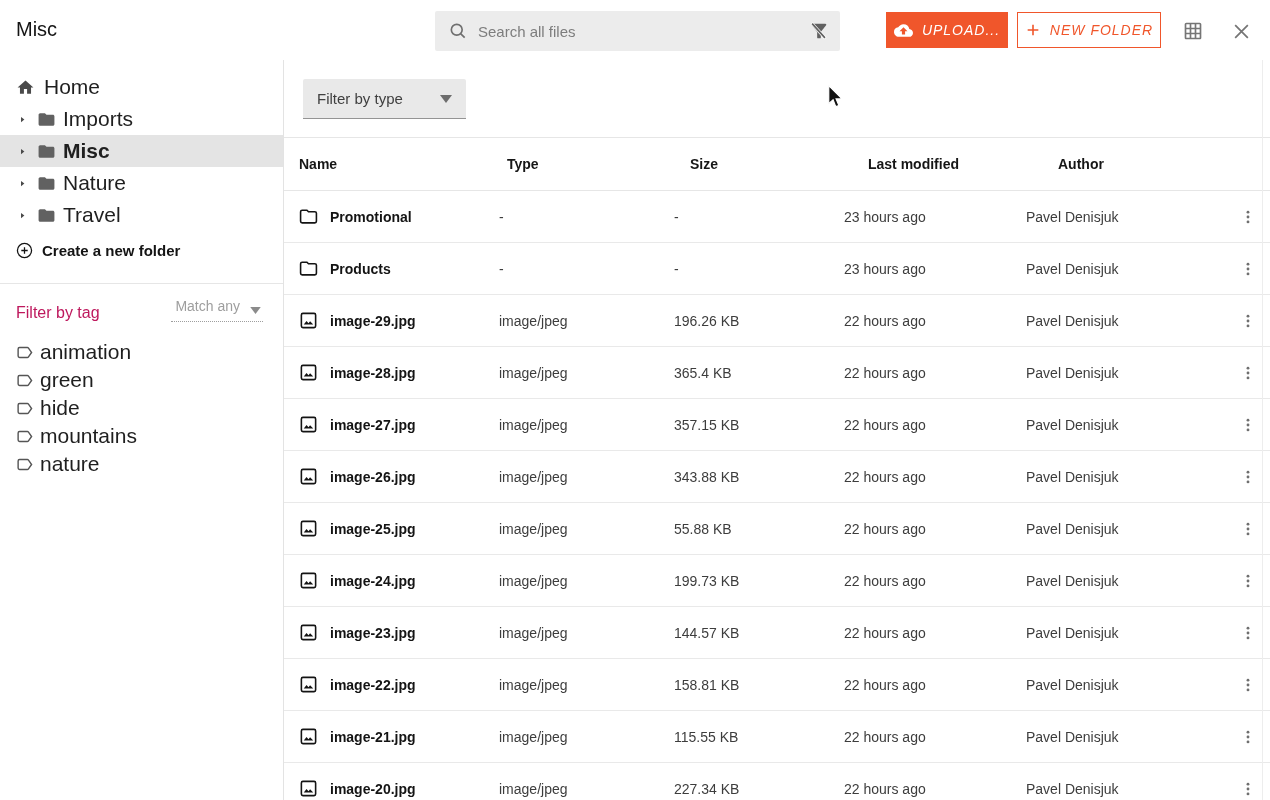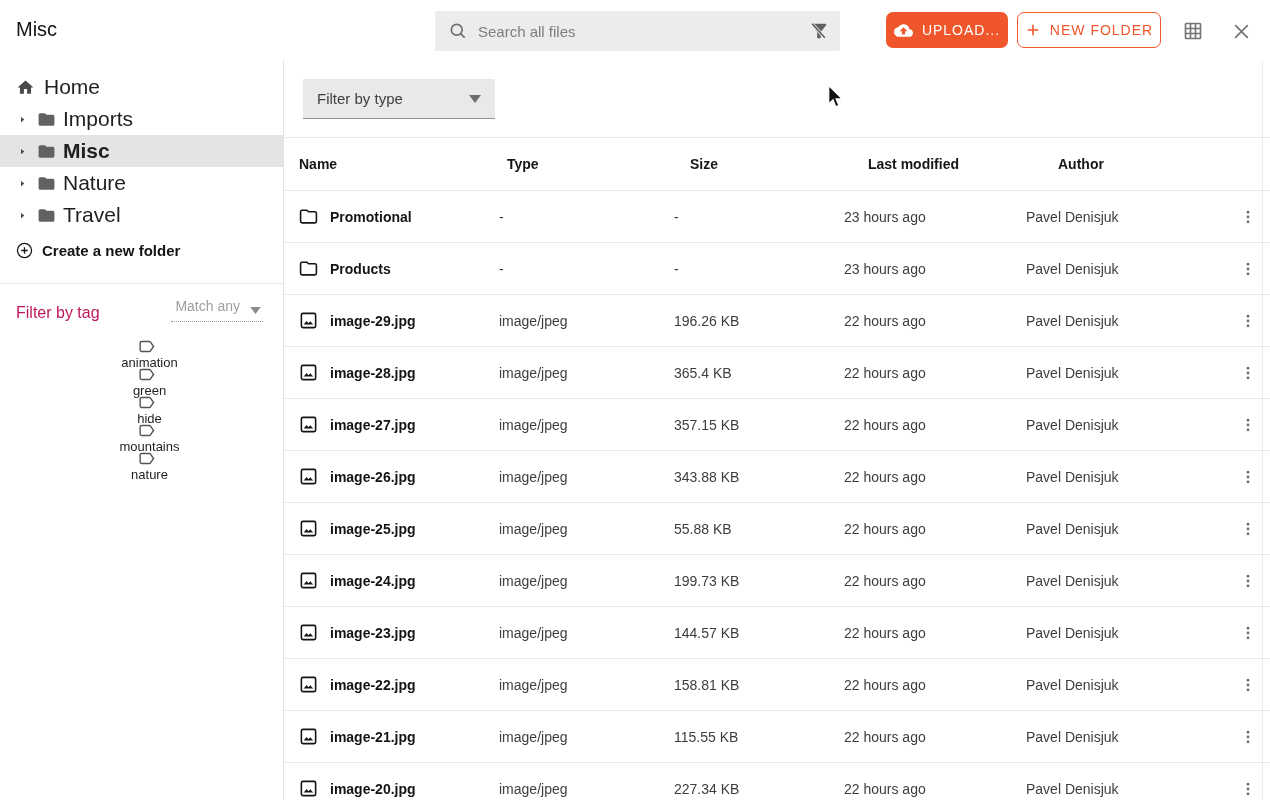--- a/index.html
+++ b/index.html
@@ -17,21 +17,21 @@
   .app-title { position:absolute; left:16px; top:18px; font-size:20px; color:#141414; }
   .searchbox {
     position:absolute; left:435px; top:11px; width:405px; height:40px;
     background:#ececec; border-radius:2px; display:flex; align-items:center;
   }
   .searchbox .mag { margin-left:13px; display:flex; }
   .search-placeholder { margin-left:10px; color:#7d7d7d; font-size:15px; flex:1; }
   .filter-off-btn { margin-right:10px; display:flex; cursor:pointer; }
 
   .btn { display:flex; align-items:center; justify-content:center; gap:9px;
-         border-radius:7px; font-size:14px; letter-spacing:1px; cursor:pointer; }
+         border-radius:0; font-size:14px; letter-spacing:1px; cursor:pointer;font-style:italic; }
   .btn-upload { position:absolute; left:886px; top:12px; width:122px; height:36px;
                 background:var(--accent); color:#fff; border:none; }
   .btn-newfolder { position:absolute; left:1017px; top:12px; width:144px; height:36px;
                    background:#fff; color:var(--accent); border:1px solid var(--accent); }
   .icon-btn { position:absolute; top:20px; width:22px; height:22px; display:flex;
               align-items:center; justify-content:center; cursor:pointer; }
   .grid-btn { left:1182px; }
   .close-btn { left:1230px; }
 
   
@@ -53,32 +53,32 @@
   .create-folder .plus-circ { display:flex; margin-right:9px; }
   .sidebar-divider { border:none; border-top:1px solid #e6e6e6; margin:17px 0 0 0; }
   .tag-filter-header { display:flex; align-items:flex-end; justify-content:space-between;
                        padding:14px 20px 0 16px; }
   .tag-filter-title { font-size:16px; color:#be185d; }
   .match-any { display:flex; align-items:flex-end; gap:10px; color:#9e9e9e; font-size:14px;
                border-bottom:1px dotted #9e9e9e; padding:0 2px 7px 2px; min-width:92px;
                justify-content:flex-end; cursor:pointer; }
   .tag-list { margin-top:16px; }
   .tag-item { height:28px; display:flex; align-items:center; padding-left:16px;
-              font-size:13px; color:#1f1f1f; cursor:pointer;flex-direction:column; }
+              font-size:21px; color:#1f1f1f; cursor:pointer; }
   .tag-item .tag-ic { display:flex; margin-right:7px; }
 
   
   .main { flex:1; position:relative; overflow:hidden; }
   .main-right-line { position:absolute; top:0; right:7px; bottom:0; width:1px; background:#ededed; }
   .filters { padding:19px 0 0 19px; display:flex; gap:20px; }
   .filter-select { height:40px; background:#e9e9e9; border-bottom:1px solid #949494;
                    border-radius:2px 2px 0 0; display:flex; align-items:center;
                    justify-content:space-between; padding:0 14px; font-size:15px;
                    color:#3f3f3f; cursor:pointer; }
-  .filter-type { width:192px; }
+  .filter-type { width:163px; }
   .filter-size { width:200px; }
 
   .table { margin-top:18px; border-top:1px solid #e6e6e6; }
   .trow { display:grid; grid-template-columns:200px 175px 170px 182px 1fr 44px;
           align-items:center; height:52px; border-bottom:1px solid #e9e9e9;
           padding-left:15px; font-size:14px; color:#3d3d3d; }
   .thead { height:53px; border-bottom:1px solid #e6e6e6; font-weight:bold; color:#161616;gap:8px; }
   .name-cell { display:flex; align-items:center; font-weight:bold; color:#141414; }
   .name-cell .row-ic { display:flex; margin-right:12px; }
   .kebab { display:flex; justify-content:center; cursor:pointer; }

